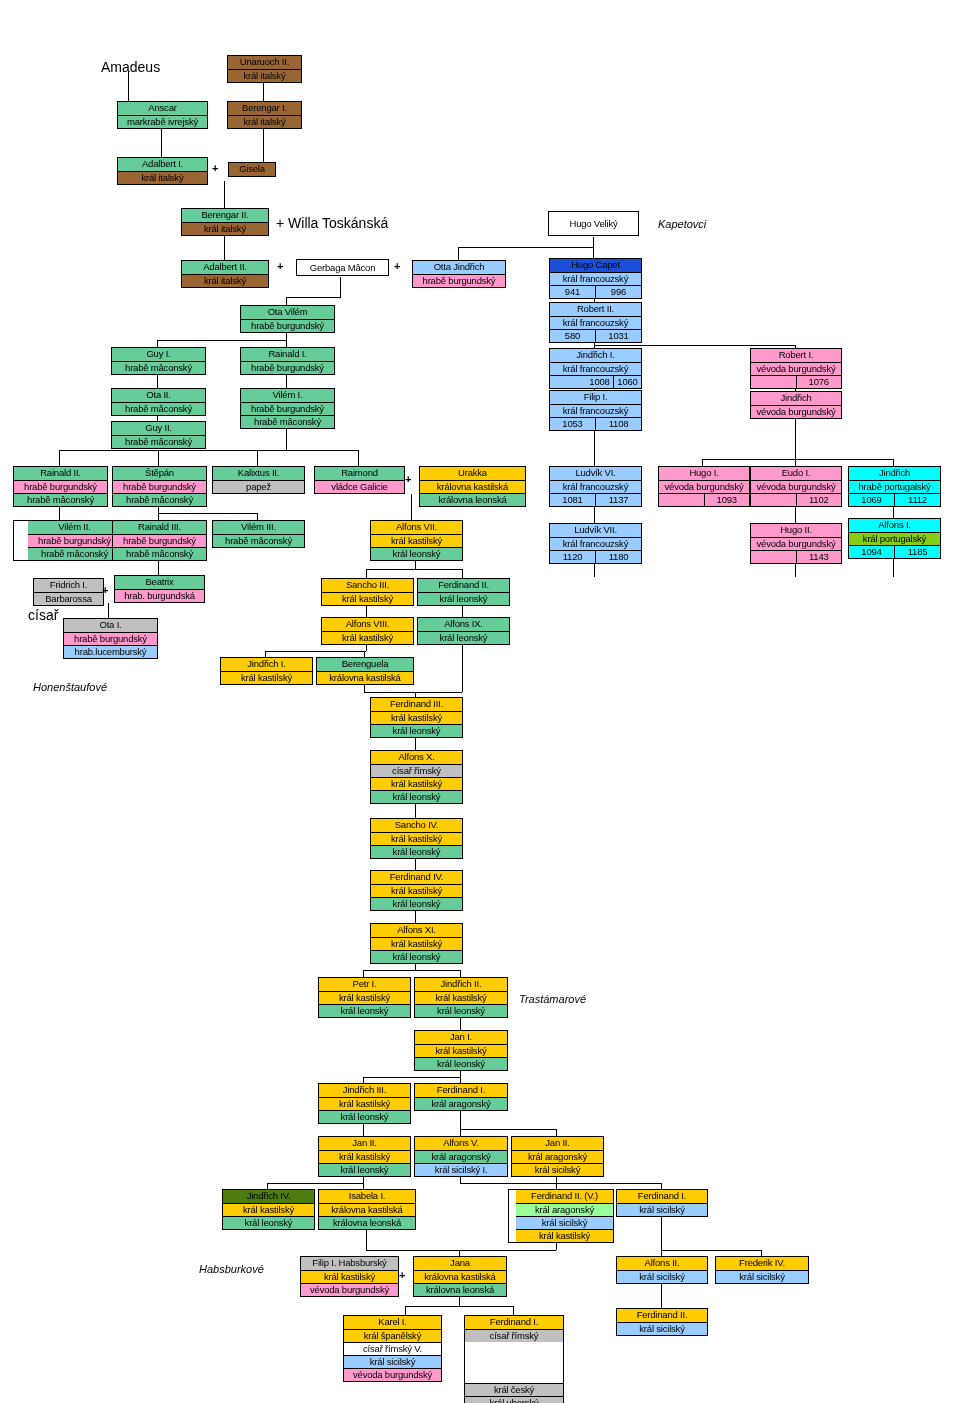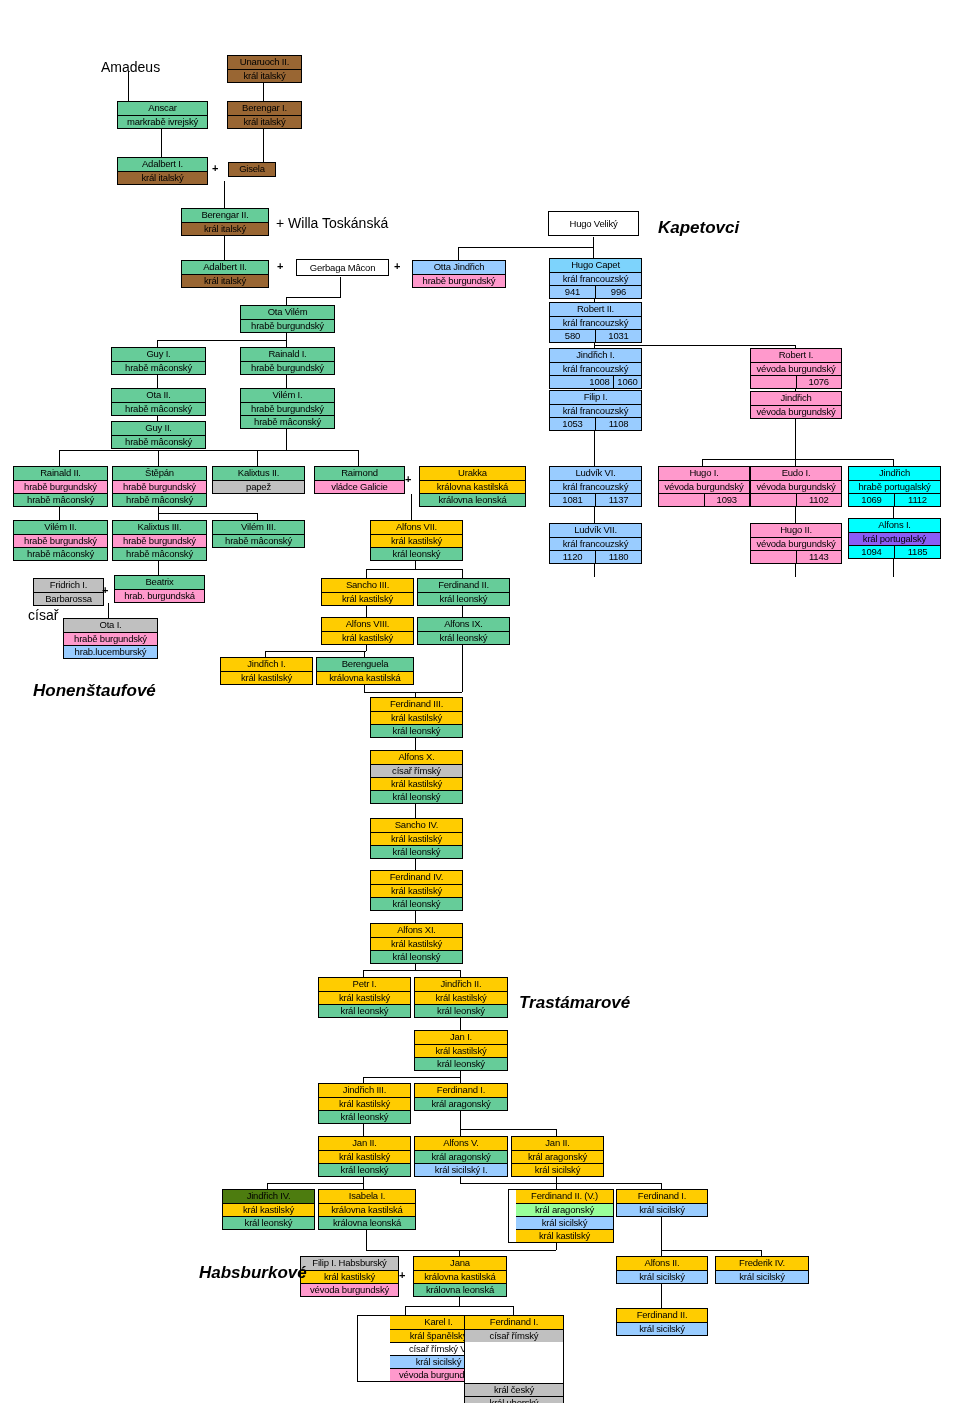--- a/index.html
+++ b/index.html
@@ -10,21 +10,21 @@
   svg.wires{position:absolute;top:0;left:0;}
   svg.wires polyline{fill:none;stroke:#000;stroke-width:1;shape-rendering:crispEdges;}
   .pbox{position:absolute;border:1px solid #000;background:#fff;}
   .prow{box-sizing:border-box;height:13px;line-height:12px;font-size:9.5px;
         letter-spacing:-0.2px;text-align:center;white-space:nowrap;overflow:hidden;color:#000;}
   .prow + .prow{border-top:1px solid #000;}
   .prow.t2{display:flex;}
   .prow.t2 span{flex:1;box-sizing:border-box;}
   .prow.t2 span + span{border-left:1px solid #000;}
   .flabel{position:absolute;font-size:14px;color:#000;white-space:nowrap;}
-  .flabel.italic{font-style:italic;font-size:17px;font-weight:bold;}
+  .flabel.italic{font-style:italic;font-size:11px;}
   .flabel.plus{font-weight:bold;font-size:11px;}
 </style>
 </head>
 <body>
 
 <div class="canvas">
   <svg class="wires" width="960" height="1403">
       <polyline points="263,83 263,101"></polyline>
       <polyline points="128,71 128,101"></polyline>
       <polyline points="161,129 161,157"></polyline>
@@ -151,21 +151,21 @@
       <div class="prow" style="background: rgb(153, 102, 51);">král italský</div>
     </div>
     <div class="pbox" style="left: 296px; top: 259px; width: 91px;">
       <div class="prow" style="background: rgb(255, 255, 255); height: 15px; line-height: 15px;">Gerbaga Mâcon</div>
     </div>
     <div class="pbox" style="left: 412px; top: 260px; width: 92px;">
       <div class="prow" style="background: rgb(153, 204, 255);">Otta Jindřich</div>
       <div class="prow" style="background: rgb(255, 153, 204);">hrabě burgundský</div>
     </div>
     <div class="pbox" style="left: 549px; top: 258px; width: 91px;">
-      <div class="prow" style="background: #7dd3fc;">Hugo Capet</div>
+      <div class="prow" style="background: #1d4ed8;">Hugo Capet</div>
       <div class="prow" style="background: rgb(153, 204, 255);">král francouzský</div>
       <div class="prow t2" style="background: rgb(153, 204, 255);">
         <span>941</span>
         <span>996</span>
       </div>
     </div>
     <div class="pbox" style="left: 549px; top: 302px; width: 91px;">
       <div class="prow" style="background: rgb(153, 204, 255);">Robert II.</div>
       <div class="prow" style="background: rgb(153, 204, 255);">král francouzský</div>
       <div class="prow t2" style="background: rgb(153, 204, 255);">
@@ -274,27 +274,27 @@
       </div>
     </div>
     <div class="pbox" style="left: 848px; top: 466px; width: 91px;">
       <div class="prow" style="background: rgb(0, 255, 255);">Jindřich</div>
       <div class="prow" style="background: rgb(0, 255, 255);">hrabě portugalský</div>
       <div class="prow t2" style="background: rgb(0, 255, 255);">
         <span>1069</span>
         <span>1112</span>
       </div>
     </div>
-    <div class="pbox" style="left: 13px; top: 520px; width: 93px;">
+    <div class="pbox" style="left: 13px; top: 520px; width: 93px; padding-left: 14px;">
       <div class="prow" style="background: rgb(102, 204, 153);">Vilém II.</div>
       <div class="prow" style="background: rgb(255, 153, 204);">hrabě burgundský</div>
       <div class="prow" style="background: rgb(102, 204, 153);">hrabě mâconský</div>
     </div>
     <div class="pbox" style="left: 112px; top: 520px; width: 93px;">
-      <div class="prow" style="background: rgb(102, 204, 153);">Kalixtus III.</div>
+      <div class="prow" style="background: rgb(102, 204, 153);">Rainald III.</div>
       <div class="prow" style="background: rgb(255, 153, 204);">hrabě burgundský</div>
       <div class="prow" style="background: rgb(102, 204, 153);">hrabě mâconský</div>
     </div>
     <div class="pbox" style="left: 212px; top: 520px; width: 91px;">
       <div class="prow" style="background: rgb(102, 204, 153);">Vilém III.</div>
       <div class="prow" style="background: rgb(102, 204, 153);">hrabě mâconský</div>
     </div>
     <div class="pbox" style="left: 370px; top: 520px; width: 91px;">
       <div class="prow" style="background: rgb(255, 204, 0);">Alfons VII.</div>
       <div class="prow" style="background: rgb(255, 204, 0);">král kastilský</div>
@@ -311,21 +311,21 @@
     <div class="pbox" style="left: 750px; top: 523px; width: 90px;">
       <div class="prow" style="background: rgb(255, 153, 204);">Hugo II.</div>
       <div class="prow" style="background: rgb(255, 153, 204);">vévoda burgundský</div>
       <div class="prow t2" style="background: rgb(255, 153, 204);">
         <span></span>
         <span>1143</span>
       </div>
     </div>
     <div class="pbox" style="left: 848px; top: 518px; width: 91px;">
       <div class="prow" style="background: rgb(0, 255, 255);">Alfons I.</div>
-      <div class="prow" style="background: #8b5cf6;">král portugalský</div>
+      <div class="prow" style="background: #84cc16;">král portugalský</div>
       <div class="prow t2" style="background: rgb(0, 255, 255);">
         <span>1094</span>
         <span>1185</span>
       </div>
     </div>
     <div class="pbox" style="left: 33px; top: 578px; width: 69px;">
       <div class="prow" style="background: rgb(192, 192, 192);">Fridrich I.</div>
       <div class="prow" style="background: rgb(192, 192, 192);">Barbarossa</div>
     </div>
     <div class="pbox" style="left: 114px; top: 575px; width: 89px;">
@@ -461,21 +461,21 @@
       <div class="prow" style="background: rgb(153, 204, 255);">král sicilský</div>
     </div>
     <div class="pbox" style="left: 715px; top: 1256px; width: 92px;">
       <div class="prow" style="background: rgb(255, 204, 0);">Frederik IV.</div>
       <div class="prow" style="background: rgb(153, 204, 255);">král sicilský</div>
     </div>
     <div class="pbox" style="left: 616px; top: 1308px; width: 90px;">
       <div class="prow" style="background: rgb(255, 204, 0);">Ferdinand II.</div>
       <div class="prow" style="background: rgb(153, 204, 255);">král sicilský</div>
     </div>
-    <div class="pbox" style="left: 357px; top: 1315px; width: 97px; padding-left: 32px;">
+    <div class="pbox" style="left: 343px; top: 1315px; width: 97px;">
       <div class="prow" style="background: rgb(255, 204, 0);">Karel I.</div>
       <div class="prow" style="background: rgb(255, 204, 0);">král španělský</div>
       <div class="prow" style="background: rgb(255, 255, 255);">císař římský  V.</div>
       <div class="prow" style="background: rgb(153, 204, 255);">král sicilský</div>
       <div class="prow" style="background: rgb(255, 153, 204);">vévoda burgundský</div>
     </div>
     <div class="pbox" style="left: 464px; top: 1315px; width: 98px;">
       <div class="prow" style="background: rgb(255, 204, 0);">Ferdinand I.</div>
       <div class="prow" style="background: rgb(192, 192, 192);">císař římský</div>
       <div class="prow" style="background: rgb(192, 192, 192); margin-top: 41px;">král český</div>

